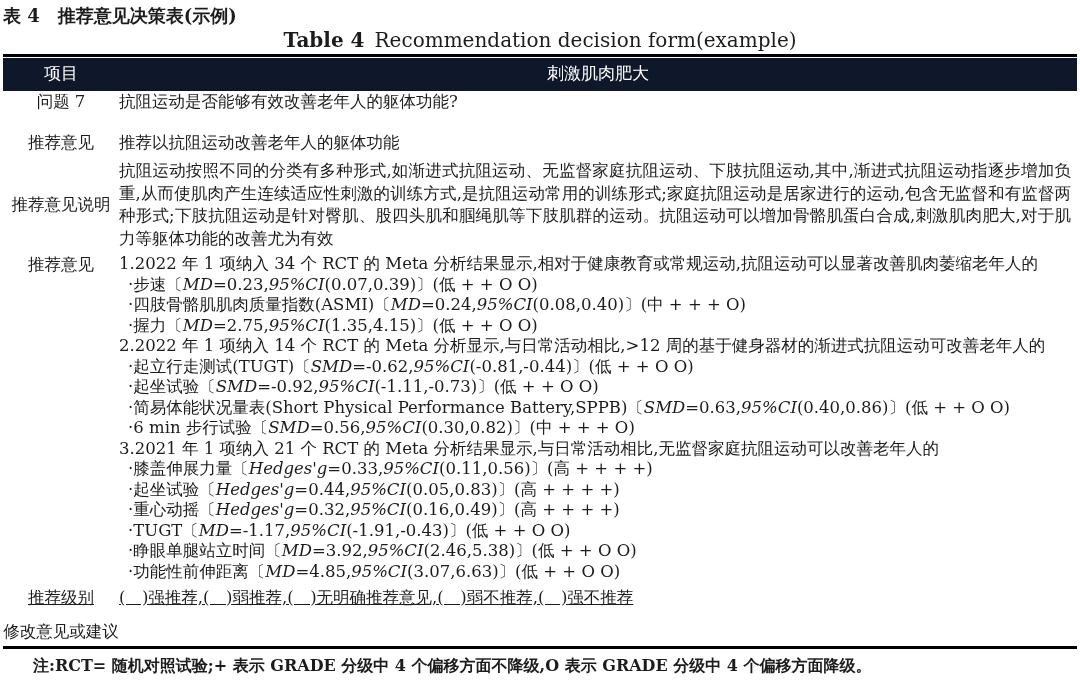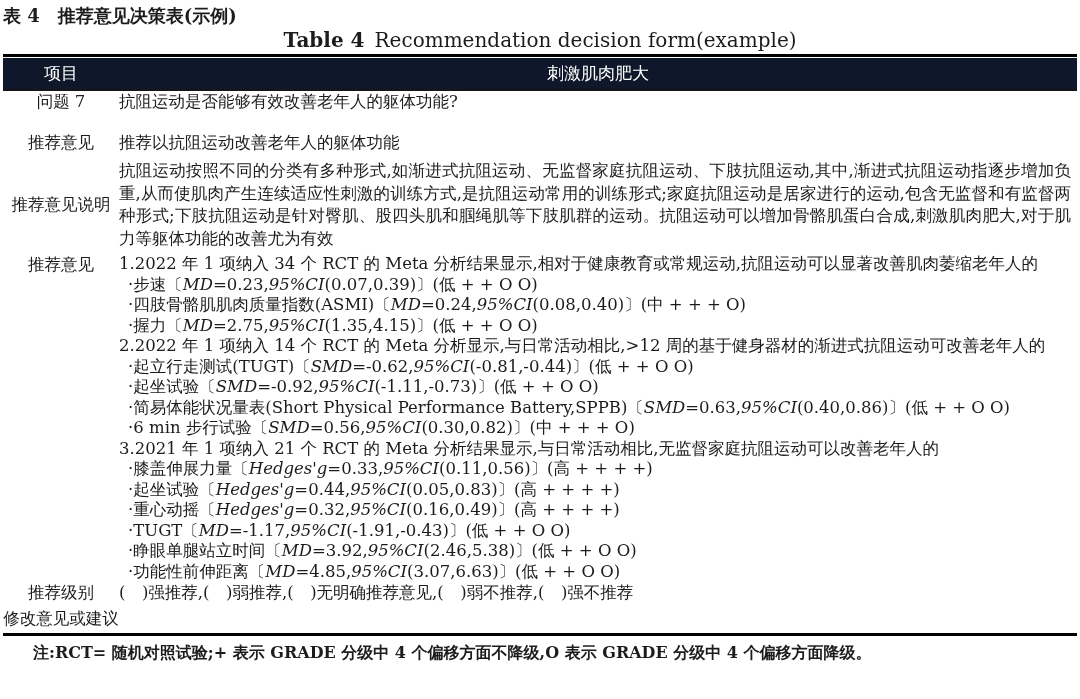--- a/index.html
+++ b/index.html
@@ -28,22 +28,22 @@
   .row{display:flex;align-items:flex-start;font-size:16.5px;}
   .cell-label{width:116px;flex:none;text-align:center;line-height:22px;white-space:nowrap;}
   .cell-content{flex:1;padding-right:6px;line-height:22px;}
   .row-question{}
   .row-rec{margin-top:19px;}
   .row-exp{margin-top:6px;align-items:center;}
   .row-exp .cell-content{text-align:justify;line-height:22.5px;}
   .row-evidence{margin-top:4px;}
   .ev-line{line-height:20.5px;}
   .ev-line.indent{padding-left:9px;}
-  .row-grade{}
-  .row-amend{margin-top:4px;min-height:21px;align-items:center;}
+  .row-grade{margin-top:5px;text-decoration:underline;}
+  .row-amend{margin-top:12px;min-height:21px;align-items:center;}
   .rule-bottom{border-top:3px solid #000;margin-top:3px;}
   .footnote{
     font-weight:bold;font-size:16px;line-height:21px;padding:6px 6px 0 30px;
   }
   i{font-style:italic;}
 </style>
 </head>
 <body>
 
 <div class="page">

